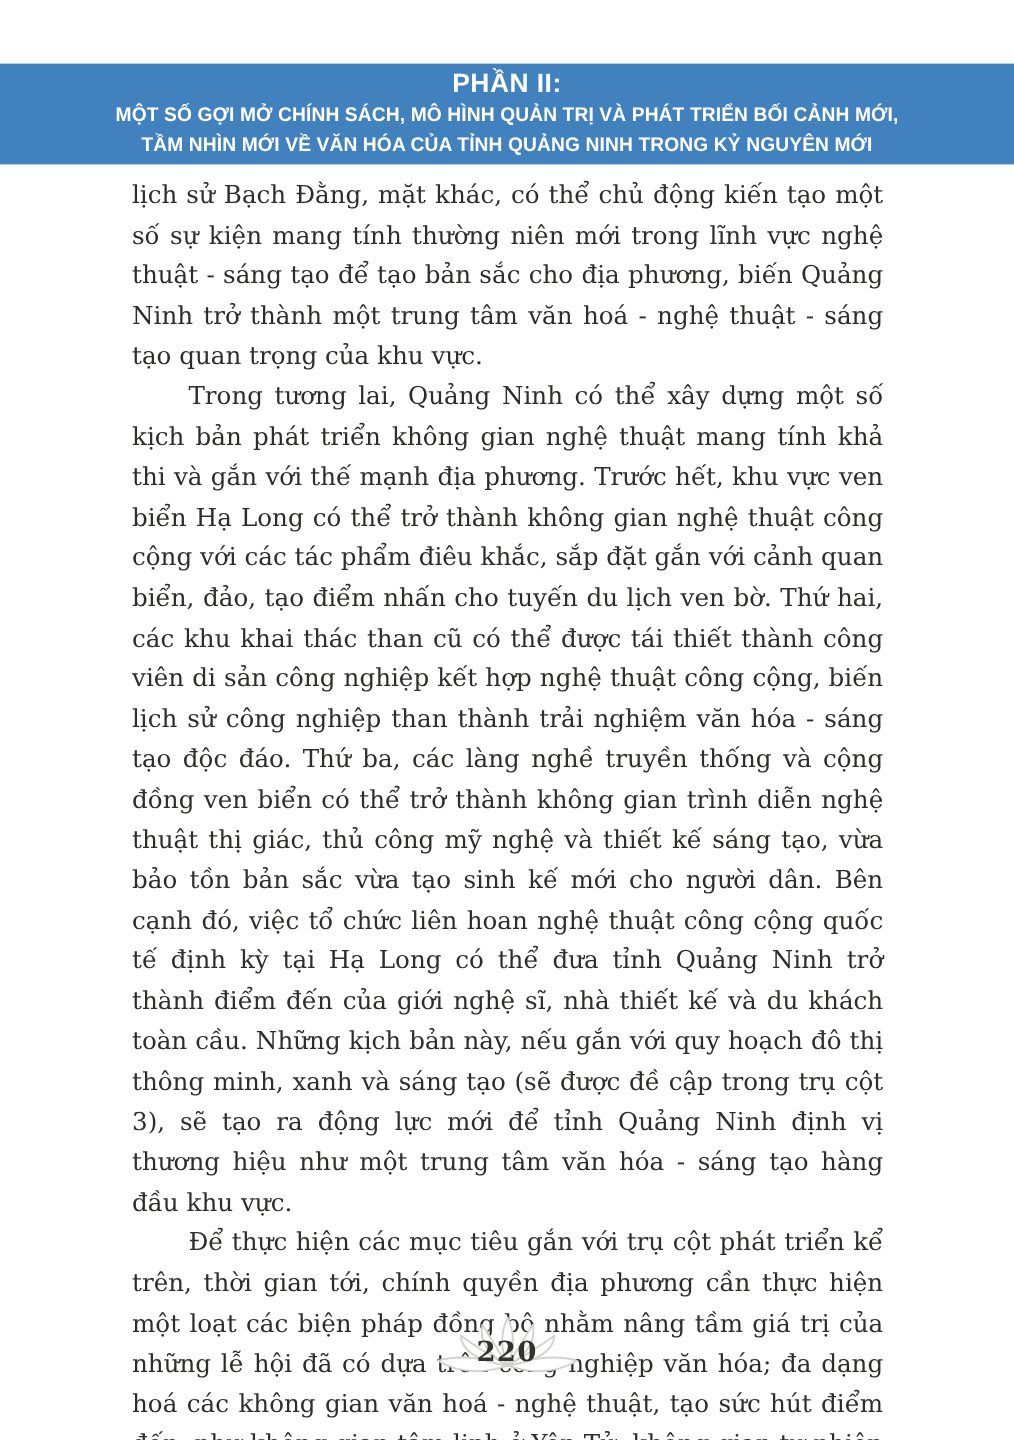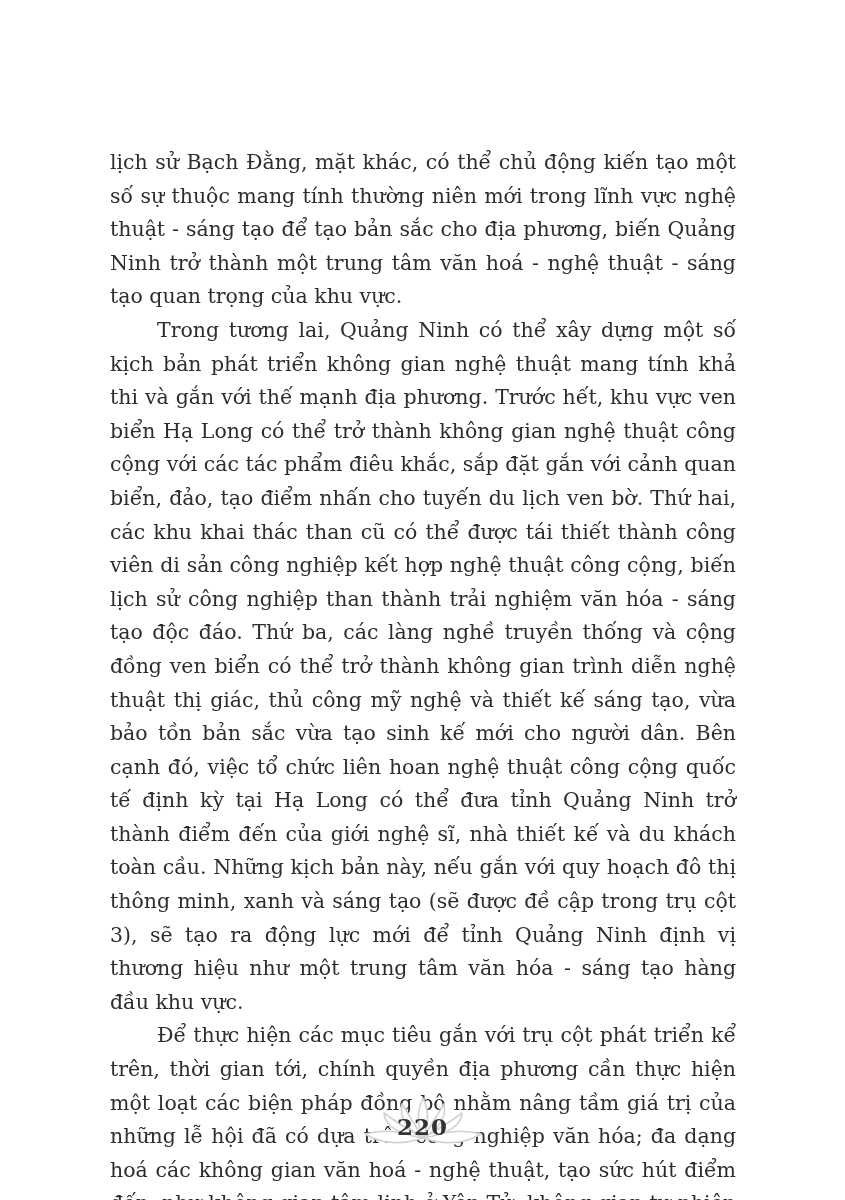--- a/index.html
+++ b/index.html
@@ -88,23 +88,28 @@
     font-weight: bold;
     color: #333231;
     letter-spacing: 1px;
   }
 </style>
 </head>
 <body>
 
 <div class="page">
 
+  <div class="banner">
+    <div class="banner-part">PHẦN II:</div>
+    <div class="banner-sub">MỘT SỐ GỢI MỞ CHÍNH SÁCH, MÔ HÌNH QUẢN TRỊ VÀ PHÁT TRIỂN BỐI CẢNH MỚI,</div>
+    <div class="banner-sub">TẦM NHÌN MỚI VỀ VĂN HÓA CỦA TỈNH QUẢNG NINH TRONG KỶ NGUYÊN MỚI</div>
+  </div>
 
   <div class="body-text">
-    <p>lịch sử Bạch Đằng, mặt khác, có thể chủ động kiến tạo một số sự thuộc mang tính thường niên mới trong lĩnh vực nghệ thuật - sáng tạo để tạo bản sắc cho địa phương, biến Quảng Ninh trở thành một trung tâm văn hoá - nghệ thuật - sáng tạo quan trọng của khu vực.</p>
+    <p>lịch sử Bạch Đằng, mặt khác, có thể chủ động kiến tạo một số sự kiện mang tính thường niên mới trong lĩnh vực nghệ thuật - sáng tạo để tạo bản sắc cho địa phương, biến Quảng Ninh trở thành một trung tâm văn hoá - nghệ thuật - sáng tạo quan trọng của khu vực.</p>
     <p class="indented">Trong tương lai, Quảng Ninh có thể xây dựng một số kịch bản phát triển không gian nghệ thuật mang tính khả thi và gắn với thế mạnh địa phương. Trước hết, khu vực ven biển Hạ Long có thể trở thành không gian nghệ thuật công cộng với các tác phẩm điêu khắc, sắp đặt gắn với cảnh quan biển, đảo, tạo điểm nhấn cho tuyến du lịch ven bờ. Thứ hai, các khu khai thác than cũ có thể được tái thiết thành công viên di sản công nghiệp kết hợp nghệ thuật công cộng, biến lịch sử công nghiệp than thành trải nghiệm văn hóa - sáng tạo độc đáo. Thứ ba, các làng nghề truyền thống và cộng đồng ven biển có thể trở thành không gian trình diễn nghệ thuật thị giác, thủ công mỹ nghệ và thiết kế sáng tạo, vừa bảo tồn bản sắc vừa tạo sinh kế mới cho người dân. Bên cạnh đó, việc tổ chức liên hoan nghệ thuật công cộng quốc tế định kỳ tại Hạ Long có thể đưa tỉnh Quảng Ninh trở thành điểm đến của giới nghệ sĩ, nhà thiết kế và du khách toàn cầu. Những kịch bản này, nếu gắn với quy hoạch đô thị thông minh, xanh và sáng tạo (sẽ được đề cập trong trụ cột 3), sẽ tạo ra động lực mới để tỉnh Quảng Ninh định vị thương hiệu như một trung tâm văn hóa - sáng tạo hàng đầu khu vực.</p>
     <p class="indented">Để thực hiện các mục tiêu gắn với trụ cột phát triển kể trên, thời gian tới, chính quyền địa phương cần thực hiện một loạt các biện pháp đồng bộ nhằm nâng tầm giá trị của những lễ hội đã có dựa trên công nghiệp văn hóa; đa dạng hoá các không gian văn hoá - nghệ thuật, tạo sức hút điểm đến, như không gian tâm linh ở Yên Tử; không gian tự nhiên Vịnh Hạ Long, không gian đô thị ở những phường thuộc Quảng Ninh và Uông Bí (cũ), không gian các làng đa dạng theo tộc người và</p>
   </div>
 
   <div class="footer">
     <svg class="lotus" viewBox="0 0 132 64" xmlns="http://www.w3.org/2000/svg" aria-hidden="true">
 
       <path d="M8 38 Q33 53 66 42 Q32 31 8 38 Z"></path>
       <path d="M124 38 Q99 53 66 42 Q100 31 124 38 Z"></path>
 

